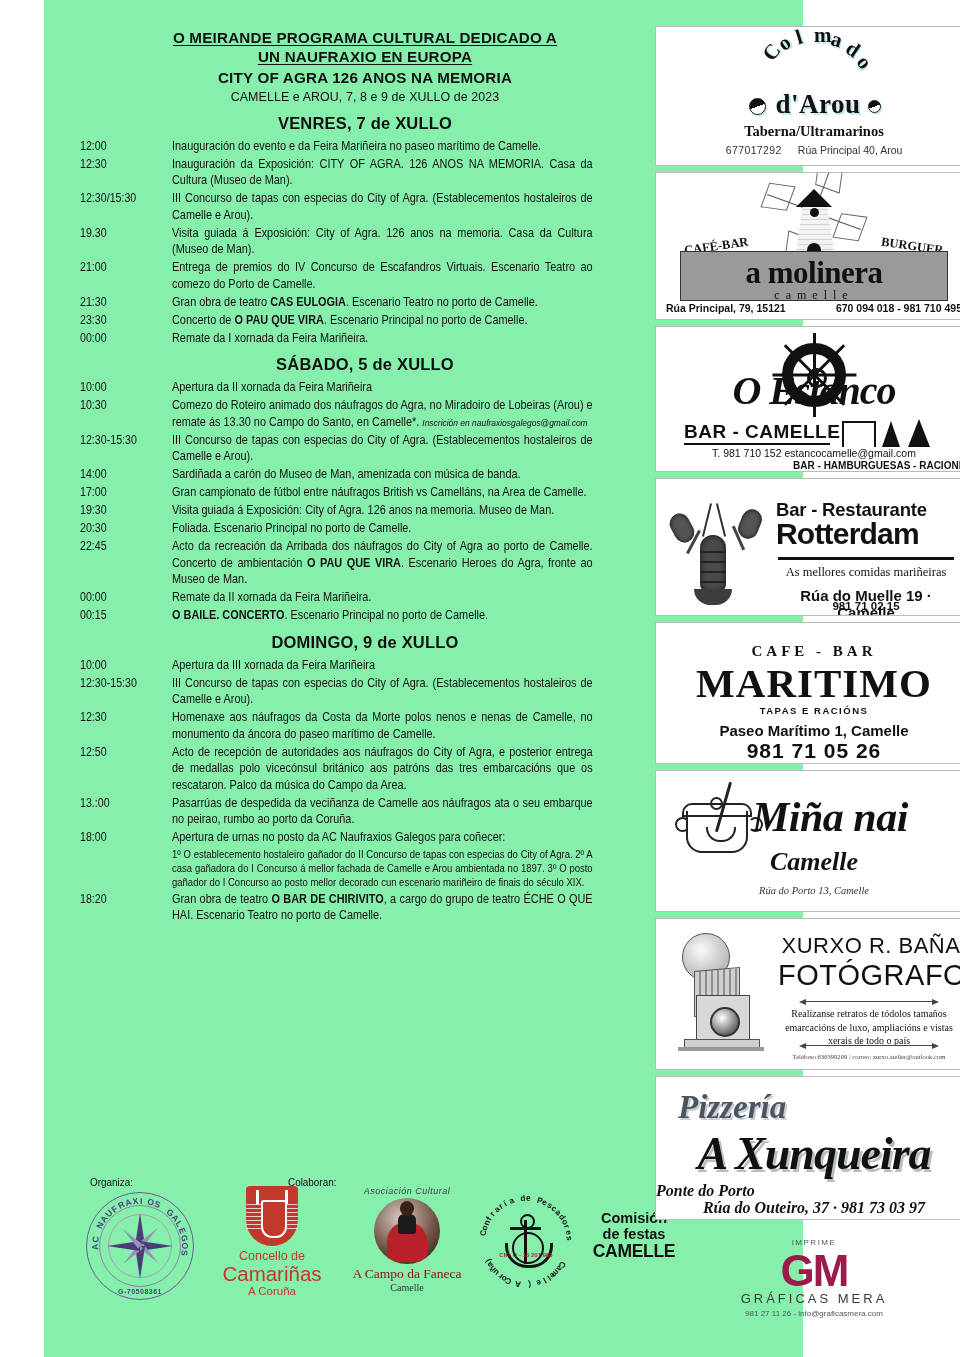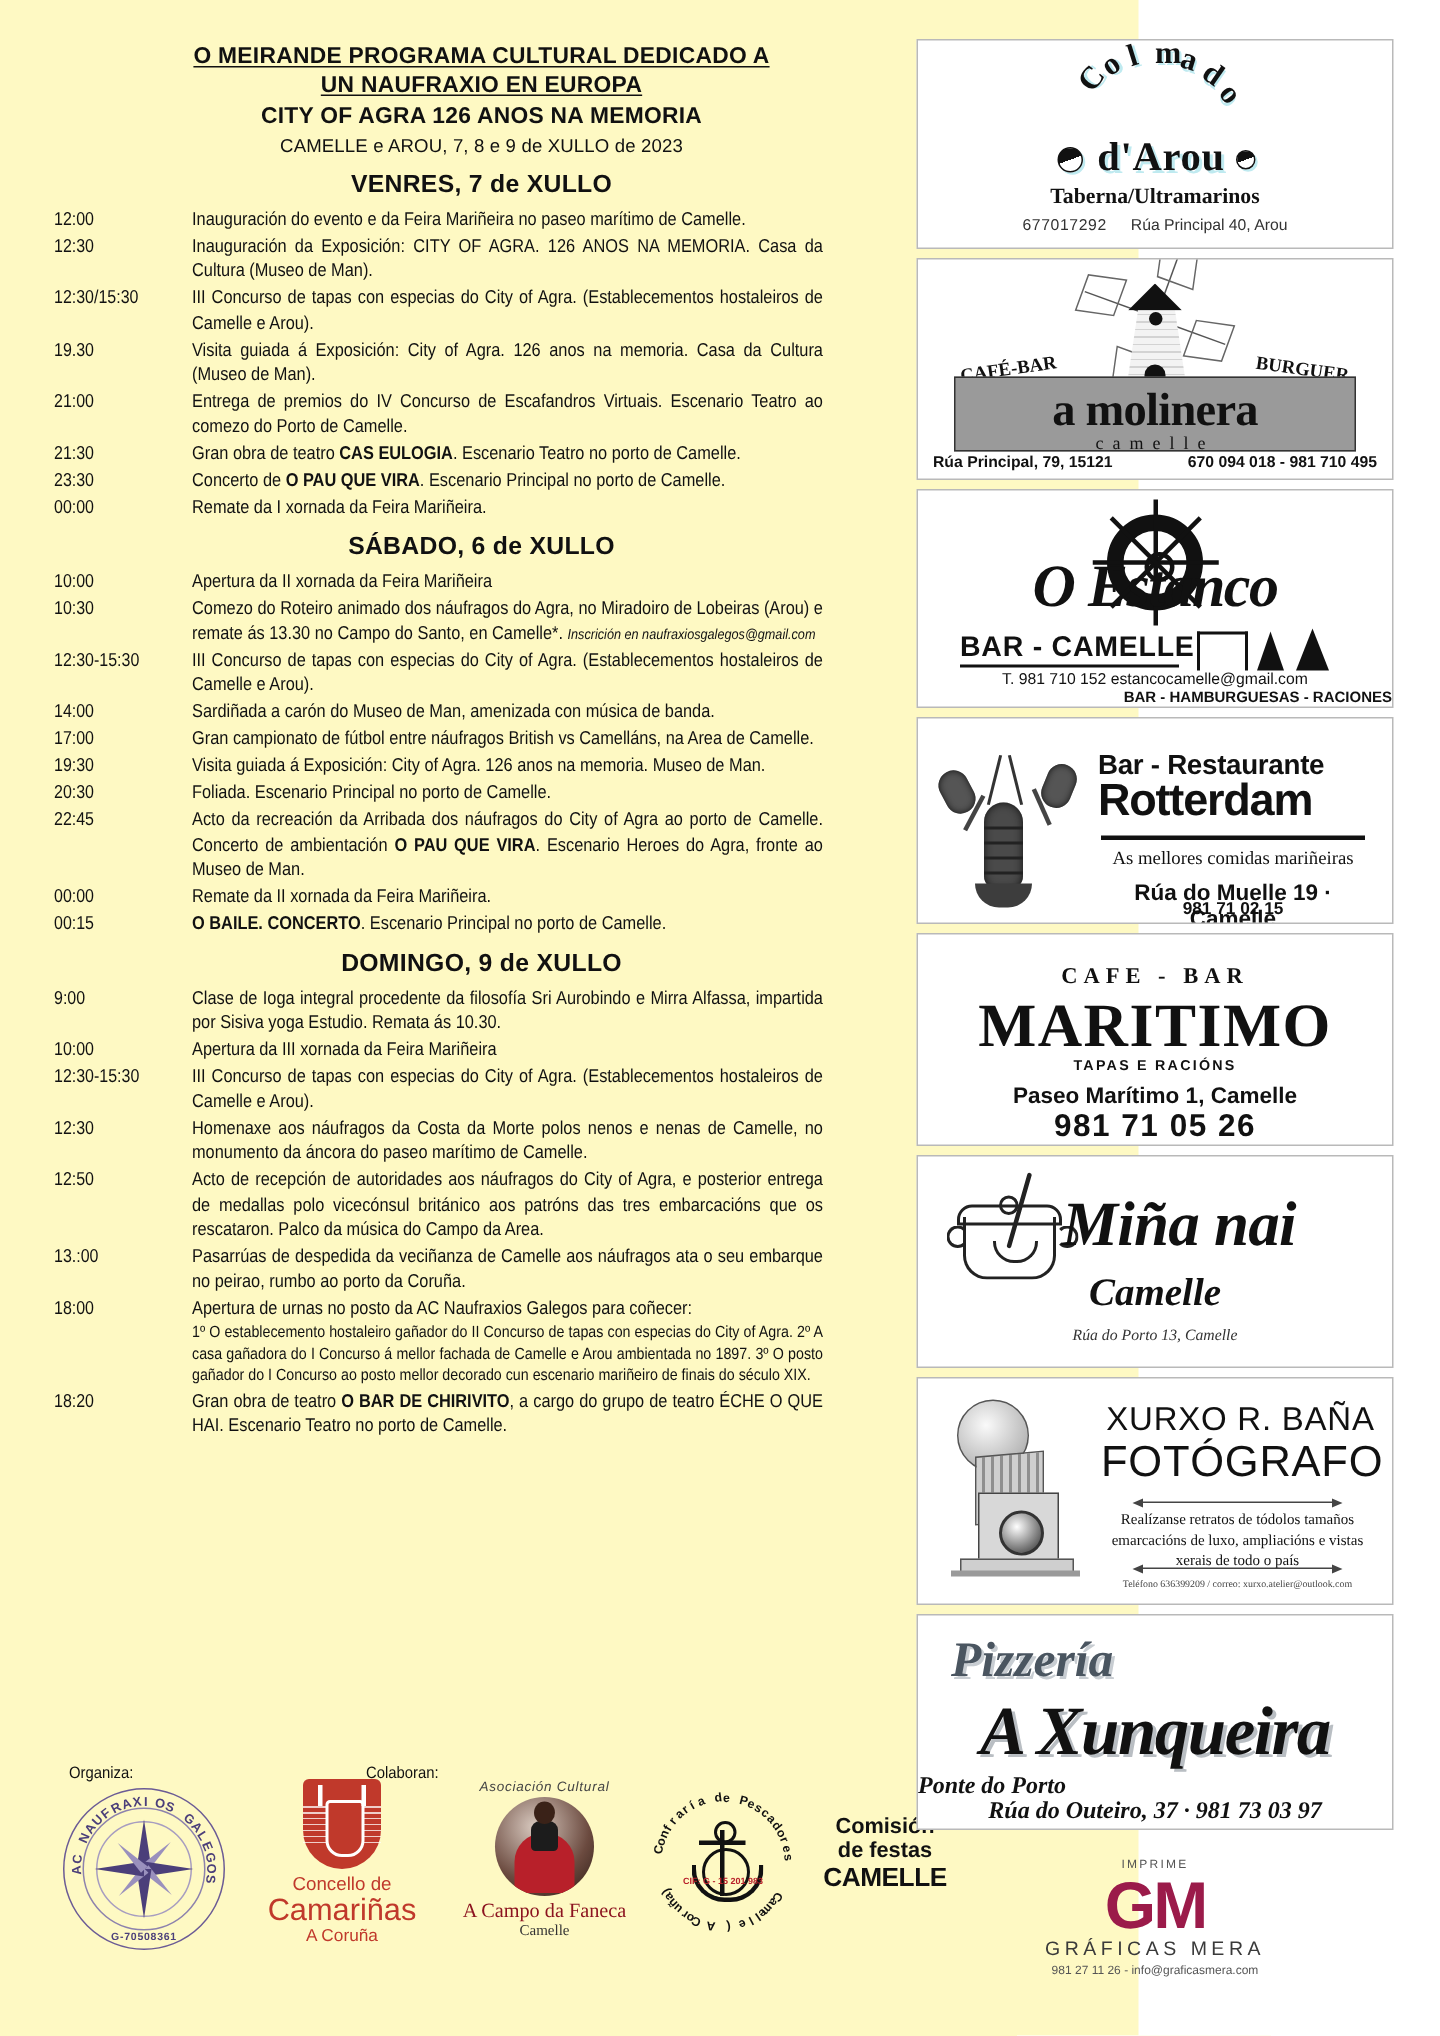--- a/index.html
+++ b/index.html
@@ -1,17 +1,17 @@
 <!DOCTYPE html>
 <html><head>
 <meta charset="utf-8">
 <style>
   html,body{margin:0;padding:0;background:#fff;}
   body{width:960px;height:1357px;font-family:"Liberation Sans",sans-serif;color:#111;overflow:hidden;}
-  .page{position:relative;width:759px;height:1357px;background:#fef9c3;}
+  .page{position:relative;width:759px;height:1357px;background:#86efac;margin-left:44px;}
 
   
   .program{position:absolute;left:36px;top:28px;width:570px;}
   .title-block{text-align:center;}
   .t1{font-size:15.2px;font-weight:bold;letter-spacing:.2px;line-height:1.28;
       text-decoration:underline;text-underline-offset:2px;}
   .t2{font-size:15.2px;font-weight:bold;letter-spacing:.2px;line-height:1.3;margin-top:1px;}
   .t3{font-size:12.4px;font-weight:normal;letter-spacing:.1px;margin-top:2px;}
   .dayhead{text-align:center;font-size:16.5px;font-weight:bold;letter-spacing:.2px;
            margin:9px 0 5px;}
@@ -328,21 +328,21 @@
           <div class="desc"><span>Gran obra de teatro </span><b>CAS EULOGIA</b><span>. Escenario Teatro no porto de Camelle.</span></div>
         </div>
         <div class="ev">
           <div class="time">23:30</div>
           <div class="desc"><span>Concerto de </span><b>O PAU QUE VIRA</b><span>. Escenario Principal no porto de Camelle.</span></div>
         </div>
         <div class="ev">
           <div class="time">00:00</div>
           <div class="desc"><span>Remate da I xornada da Feira Mariñeira.</span></div>
         </div>
-        <div class="dayhead">SÁBADO, 6 de XULLO</div>
+        <div class="dayhead">SÁBADO, 5 de XULLO</div>
         <div class="ev">
           <div class="time">10:00</div>
           <div class="desc"><span>Apertura da II xornada da Feira Mariñeira</span></div>
         </div>
         <div class="ev">
           <div class="time">10:30</div>
           <div class="desc"><span>Comezo do Roteiro animado dos náufragos do Agra, no Miradoiro de Lobeiras (Arou) e remate ás 13.30 no Campo do Santo, en Camelle*. </span><span class="tiny">Inscrición en naufraxiosgalegos@gmail.com</span></div>
         </div>
         <div class="ev">
           <div class="time">12:30-15:30</div>
@@ -370,24 +370,20 @@
         </div>
         <div class="ev">
           <div class="time">00:00</div>
           <div class="desc"><span>Remate da II xornada da Feira Mariñeira.</span></div>
         </div>
         <div class="ev">
           <div class="time">00:15</div>
           <div class="desc"><b>O BAILE. CONCERTO</b><span>. Escenario Principal no porto de Camelle.</span></div>
         </div>
         <div class="dayhead">DOMINGO, 9 de XULLO</div>
-        <div class="ev">
-          <div class="time">9:00</div>
-          <div class="desc"><span>Clase de Ioga integral procedente da filosofía Sri Aurobindo e Mirra Alfassa, impartida por Sisiva yoga Estudio. Remata ás 10.30.</span></div>
-        </div>
         <div class="ev">
           <div class="time">10:00</div>
           <div class="desc"><span>Apertura da III xornada da Feira Mariñeira</span></div>
         </div>
         <div class="ev">
           <div class="time">12:30-15:30</div>
           <div class="desc"><span>III Concurso de tapas con especias do City of Agra. (Establecementos hostaleiros de Camelle e Arou).</span></div>
         </div>
         <div class="ev">
           <div class="time">12:30</div>

